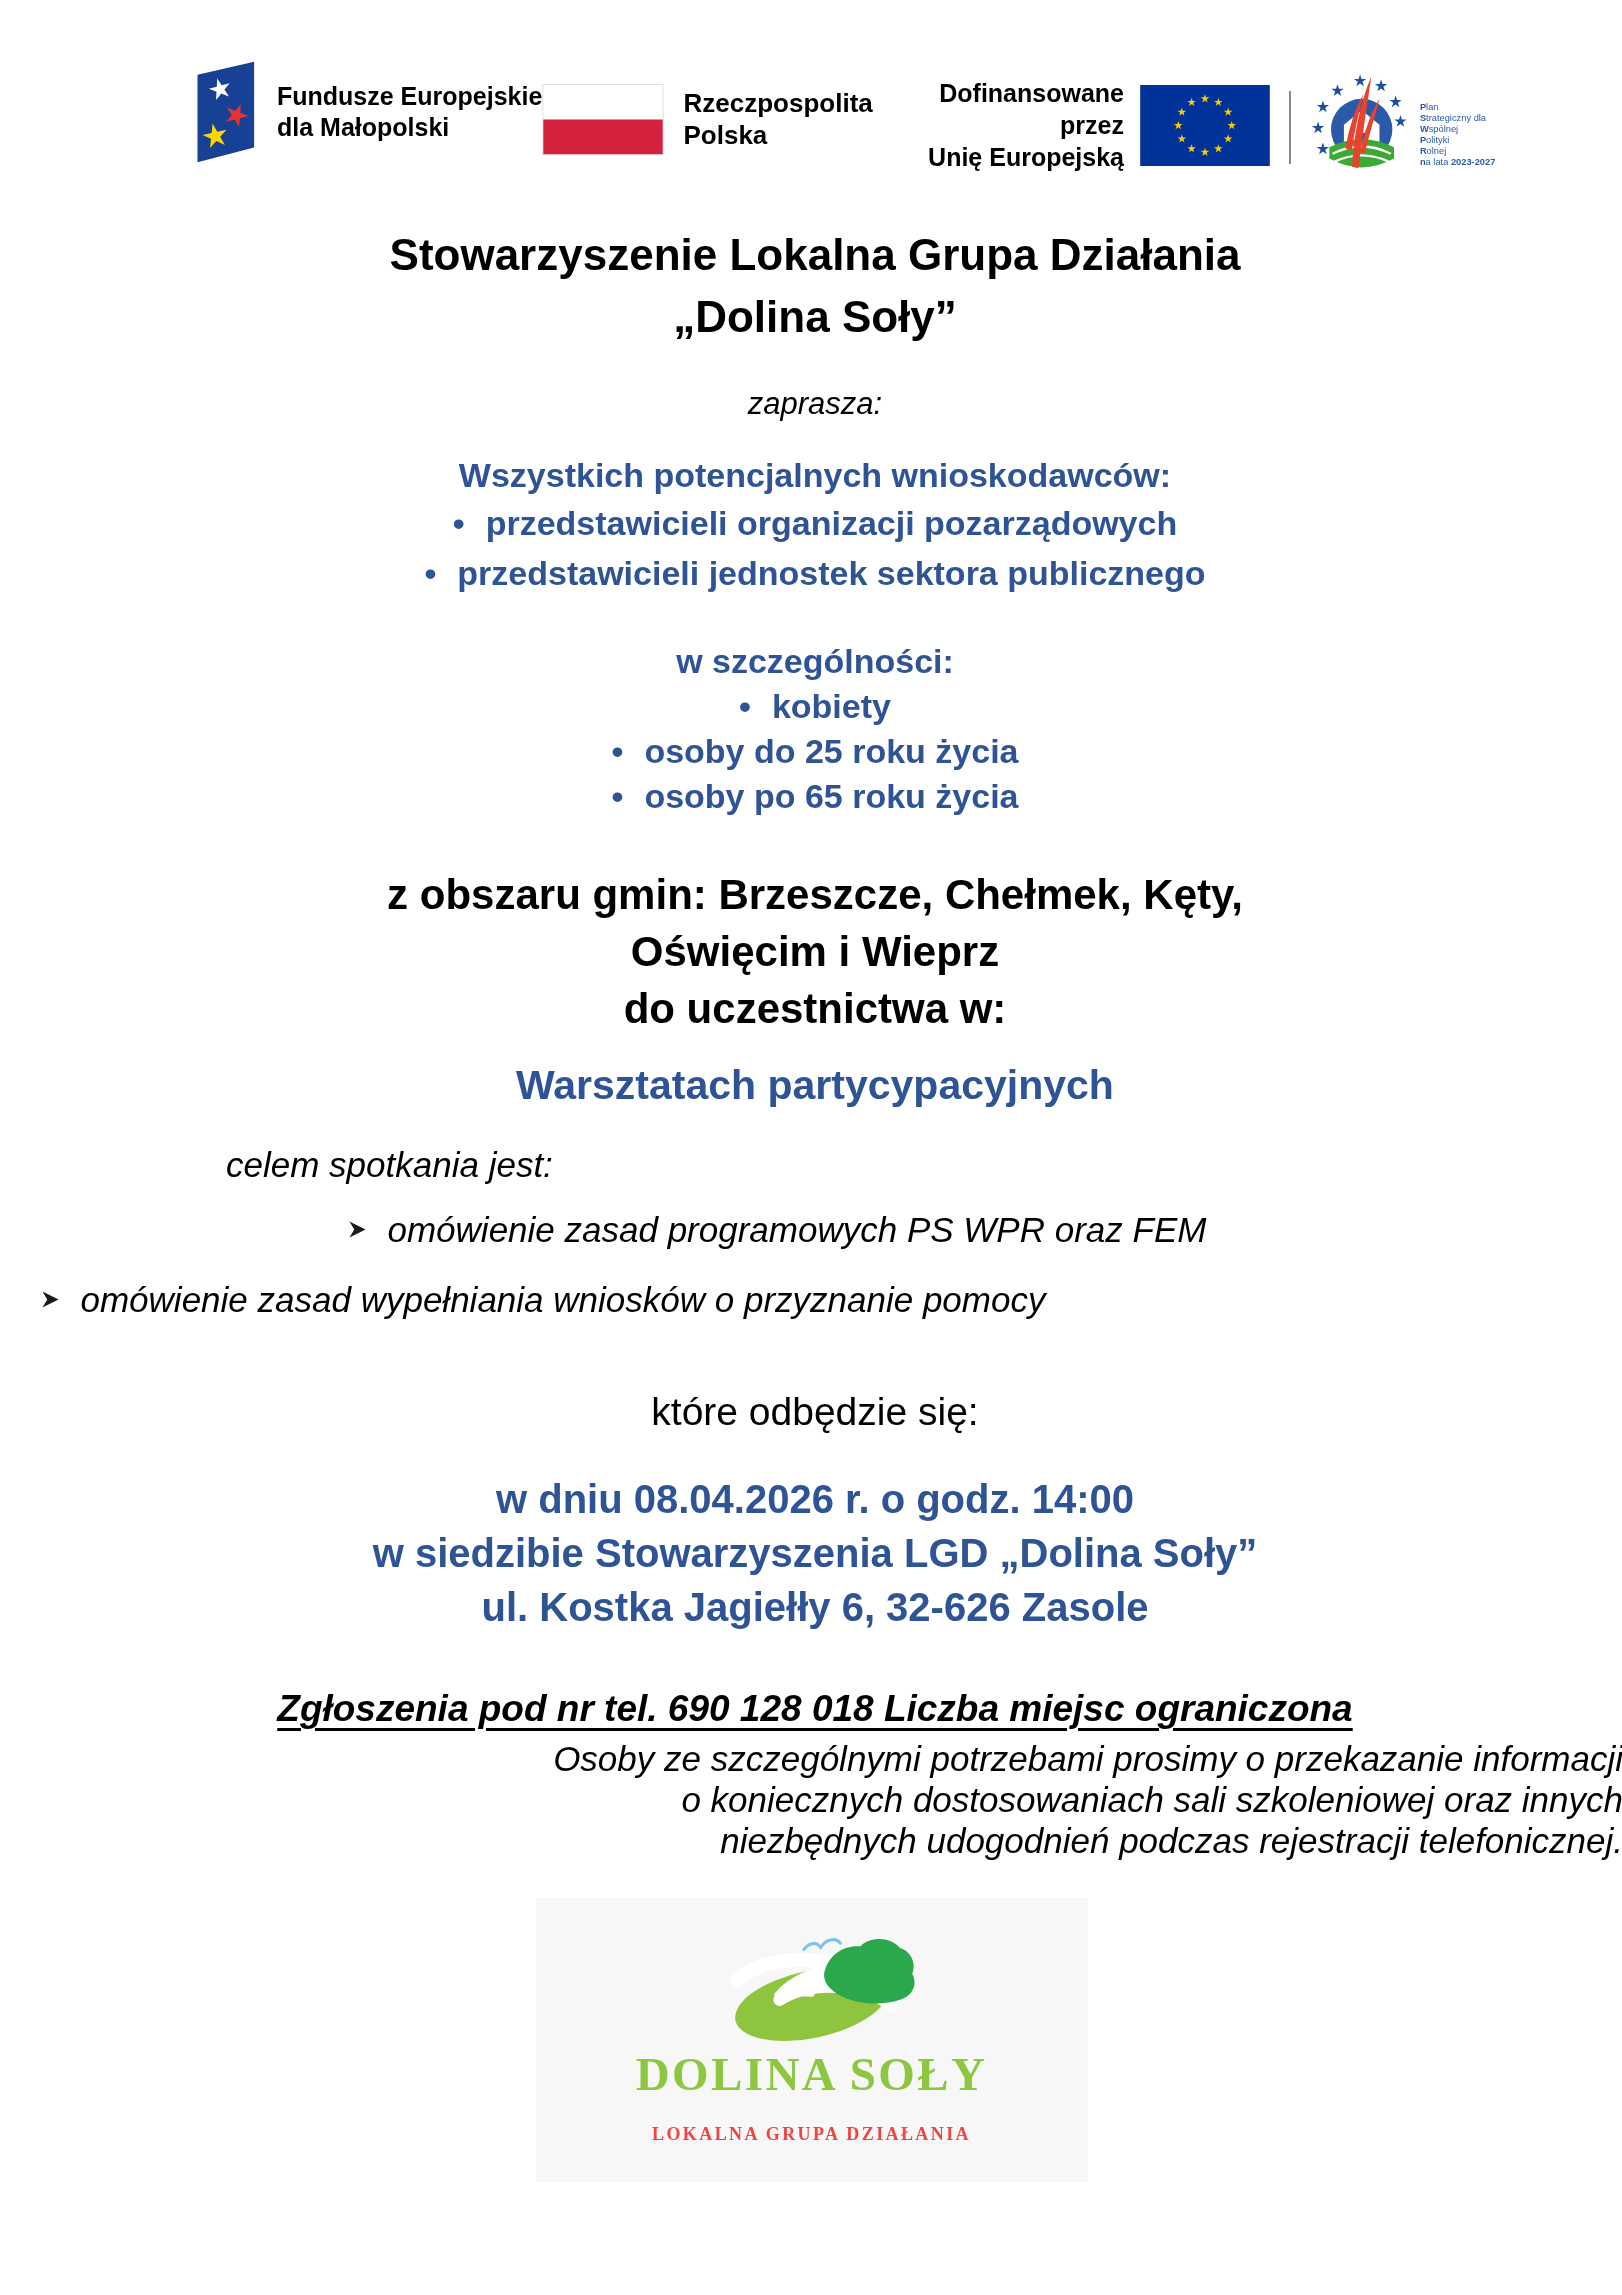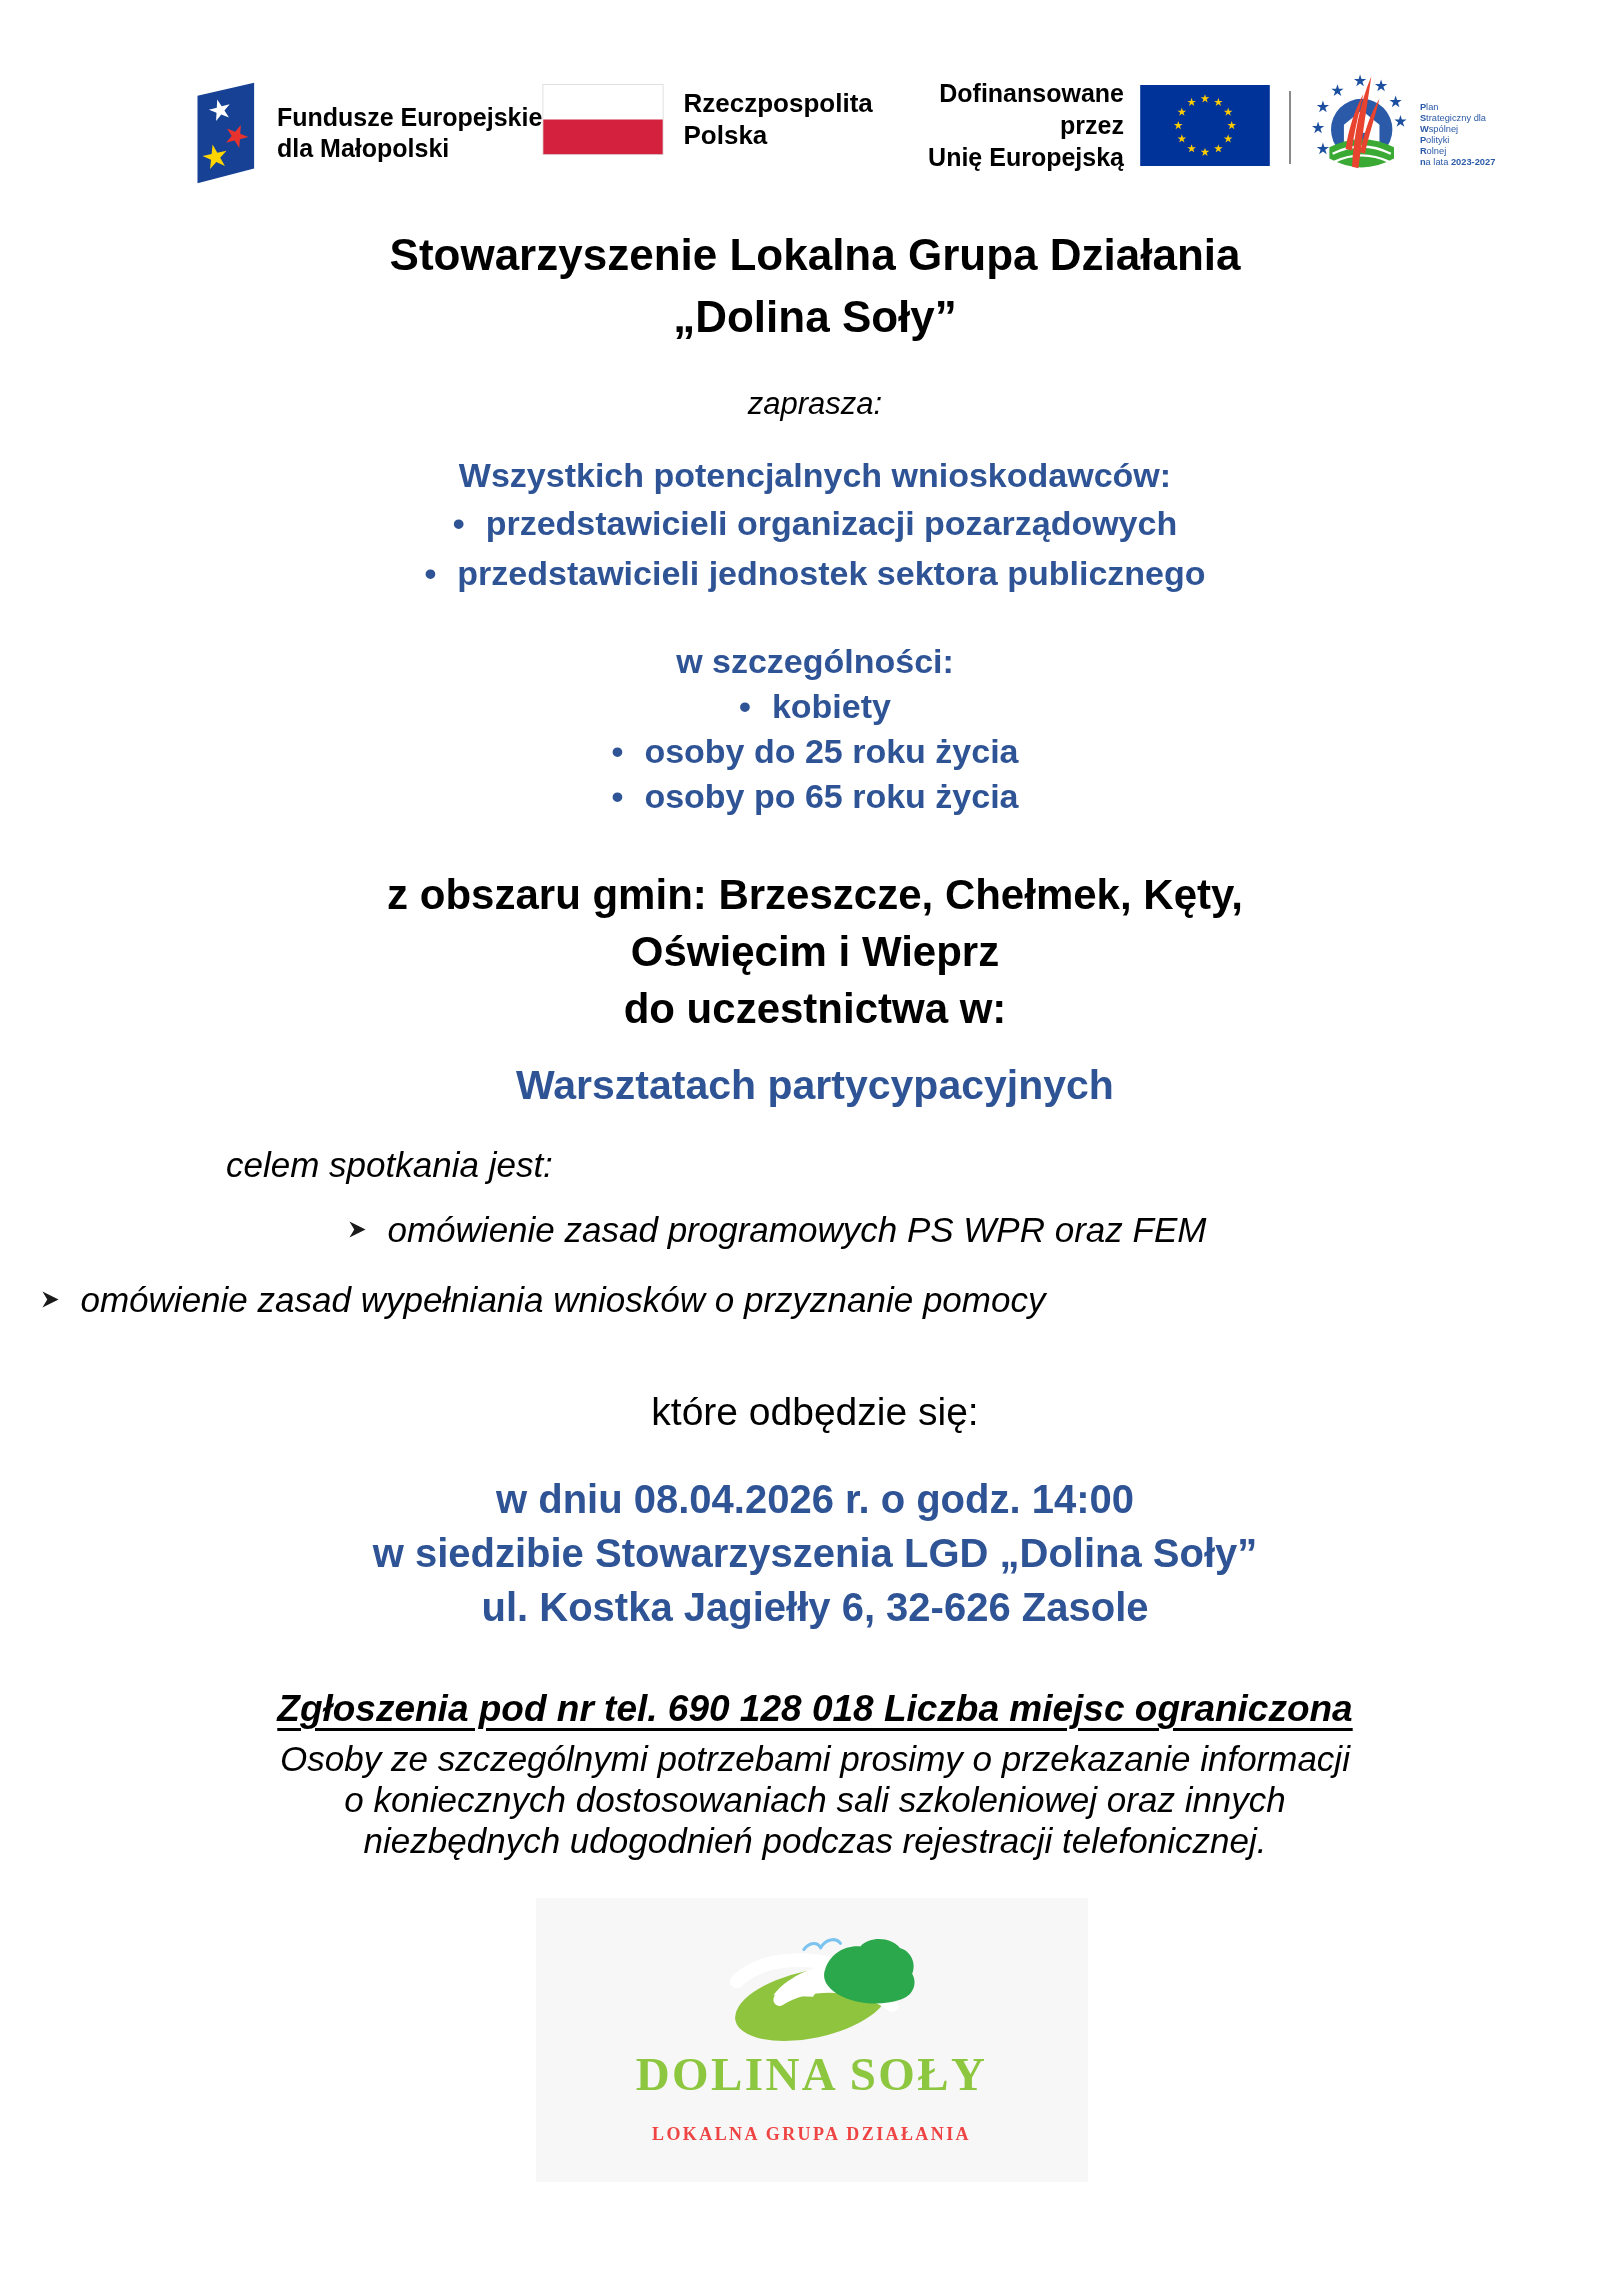--- a/index.html
+++ b/index.html
@@ -7,21 +7,21 @@
     position:relative;
     width:1623px;height:2295px;
     background:#ffffff;
     font-family:"Liberation Sans", sans-serif;
     color:#000;
     overflow:hidden;
   }
   
   .header{position:relative;height:195px;}
   .hgroup{position:absolute;display:flex;align-items:center;}
-  .fe-group{left:191px;top:78px;height:110px;}
+  .fe-group{left:191px;top:57px;height:110px;}
   .fe-text{margin-left:18px;font-size:25px;line-height:31px;font-weight:bold;color:#000;}
   .pl-group{left:542px;top:80px;height:78px;}
   .pl-text{margin-left:19.5px;font-size:26px;line-height:32px;font-weight:bold;}
   .eu-group{left:881px;top:83px;height:84px;}
   .eu-text{width:243px;text-align:right;font-size:25px;line-height:32px;font-weight:bold;}
   .eu-flag{margin-left:16px;}
   .hdr-divider{position:absolute;left:1289px;top:91px;width:2.4px;height:73px;background:#8a8a8a;}
   .pswpr-group{left:1310px;top:71px;height:109px;align-items:flex-start;}
   .pswpr-text{margin-left:4.9px;margin-top:31px;font-size:9.3px;line-height:11px;color:#2B5AA8;}
   .ps-line{display:block;}
@@ -41,21 +41,21 @@
   .area{margin-top:47px;font-size:42px;font-weight:bold;line-height:57px;}
   .event{margin-top:24px;font-size:41px;font-weight:bold;line-height:49px;}
   .purpose-intro{margin-top:34px;padding-left:226px;font-size:35px;font-style:italic;line-height:41px;}
   .purpose-item{margin-top:24px;padding-left:347px;font-size:35px;font-style:italic;line-height:41px;display:flex;align-items:center;}
   .purpose-item + .purpose-item{margin-top:29px;padding-left:40px;}
   .arrow-ic{margin-right:19.5px;flex:0 0 auto;}
   .when{margin-top:68px;font-size:39px;line-height:47px;}
   .details{margin-top:37px;font-size:40px;font-weight:bold;line-height:54px;}
   .reg-headline{margin-top:54px;font-size:37px;font-weight:bold;font-style:italic;line-height:42px;
                 text-decoration:underline;text-decoration-thickness:3.2px;text-underline-offset:6.5px;}
-  .reg-notes{margin-top:8px;font-size:35px;font-style:italic;line-height:41px;}
+  .reg-notes{margin-top:8px;font-size:35px;font-style:italic;line-height:41px;text-align:right;}
   
   .logo-block{margin:37px auto 0 auto;width:552px;height:284px;background:#f7f7f7;text-align:center;}
   .logo-graphic{margin-top:24px;}
   .logo-name{margin-top:1.6px;font-family:"Liberation Serif", serif;font-size:47px;line-height:50px;
              color:#8DC63F;letter-spacing:2.4px;font-weight:bold;}
   .logo-sub{margin-top:23px;font-family:"Liberation Serif", serif;font-size:18px;line-height:24px;
             color:#ef4444;letter-spacing:2.4px;font-weight:bold;}
 </style>
 </head>
 <body>

